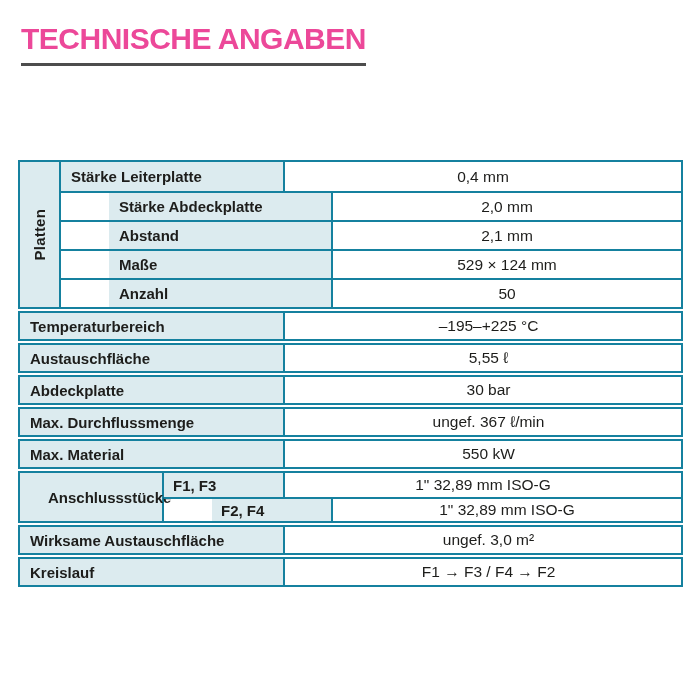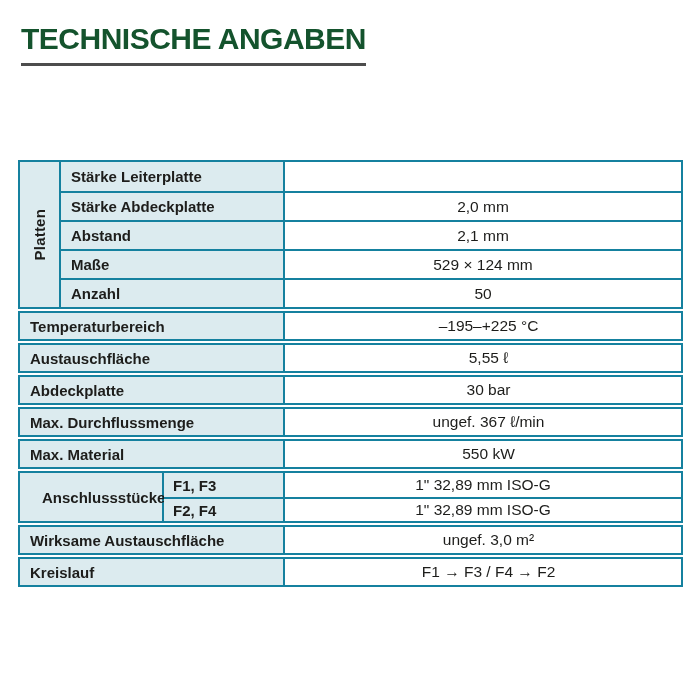--- a/index.html
+++ b/index.html
@@ -11,21 +11,21 @@
   }
   *{box-sizing:border-box;margin:0;padding:0;}
   html,body{width:700px;height:700px;background:#ffffff;overflow:hidden;}
   body{font-family:"Liberation Sans","DejaVu Sans",sans-serif;color:var(--text);}
 
   .page{position:relative;width:700px;height:700px;}
 
   .page-title{
     position:absolute;left:21px;top:22px;
     font-size:30px;font-weight:bold;letter-spacing:-0.5px;
-    color:#14532d;
+    color:#ec4899;
     padding-bottom:7px;
     border-bottom:3px solid var(--underline);
     display:inline-block;
   }
 
   .spec-table{
     position:absolute;left:18px;top:160px;width:665px;
   }
 
   .section{
@@ -34,32 +34,32 @@
     margin-bottom:2px;
     background:var(--value-bg);
   }
 
   .side-cell{
     background:var(--label-bg);
     border-right:2px solid var(--border);
     display:flex;align-items:center;
   }
   .side-cell.rotated{width:41px;justify-content:center;}
-  .side-cell.plain{width:144px;padding-left:22px;}
+  .side-cell.plain{width:144px;padding-left:28px;}
 
   .vertical-text{
     writing-mode:vertical-rl;
     transform:rotate(180deg);
     font-weight:bold;font-size:15px;
     letter-spacing:0.2px;
   }
 
   .rows{flex:1;display:flex;flex-direction:column;border-radius:19px;}
   .row{display:flex;}
-  .row + .row{border-top:2px solid var(--border);}
+  .row + .row{border-top:2px solid var(--border);padding-left:48px;}
   .group .row{height:29px;}
   .subgroup .row{height:24px;}
   .single{height:30px;gap:11px;}
 
   .label-cell{
     background:var(--label-bg);
     border-right:2px solid var(--border);
     display:flex;align-items:center;
     padding-left:10px;
     font-weight:bold;font-size:15px;
@@ -91,20 +91,21 @@
 
   <div class="spec-table">
 
     <div class="section group">
       <div class="side-cell rotated">
         <span class="vertical-text">Platten</span>
       </div>
       <div class="rows">
         <div class="row">
           <div class="label-cell">Stärke Leiterplatte</div>
+          <div class="value-cell">0,4 mm</div>
         </div>
         <div class="row">
           <div class="label-cell">Stärke Abdeckplatte</div>
           <div class="value-cell">2,0 mm</div>
         </div>
         <div class="row">
           <div class="label-cell">Abstand</div>
           <div class="value-cell">2,1 mm</div>
         </div>
         <div class="row">

